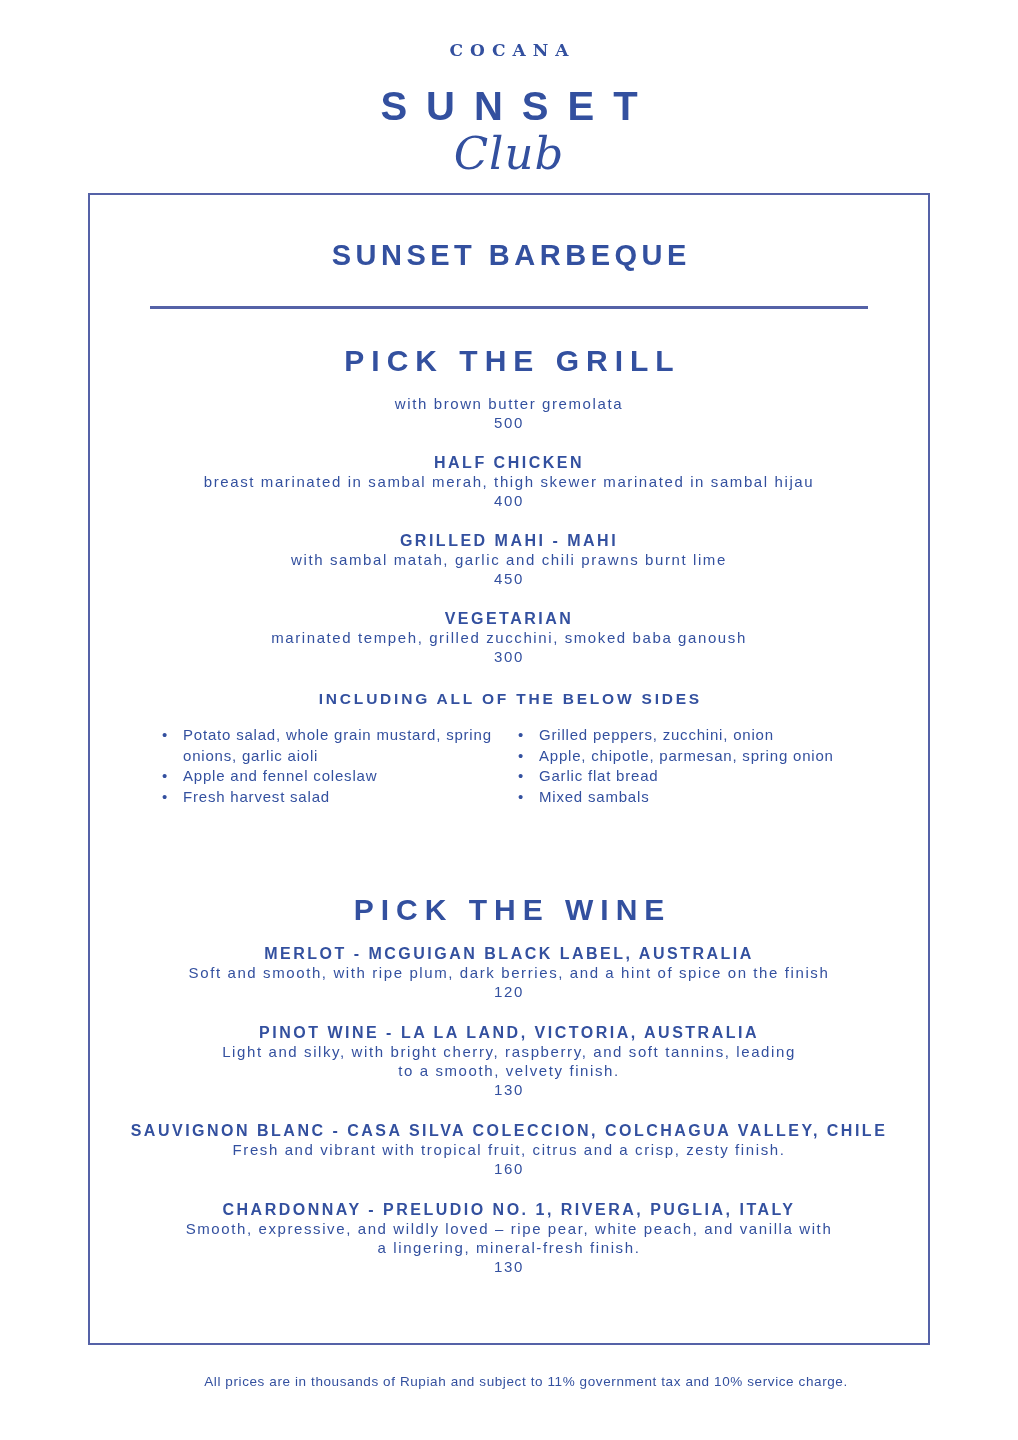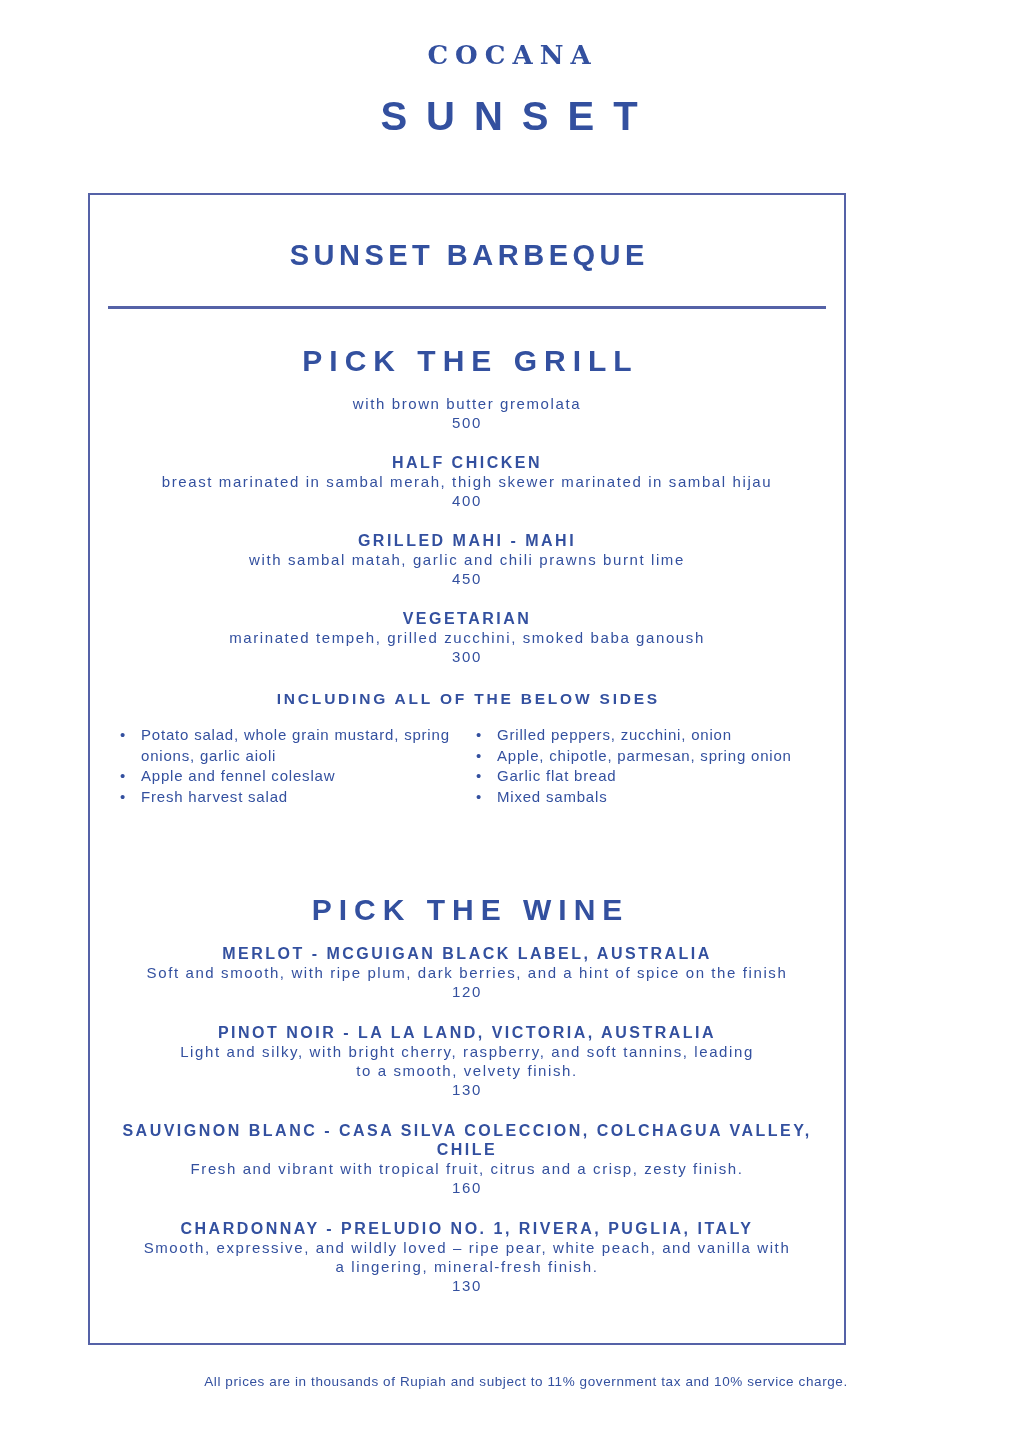--- a/index.html
+++ b/index.html
@@ -13,35 +13,35 @@
     width:1018px;height:1440px;
     background:#ffffff;
     font-family:"Liberation Sans",sans-serif;
     color:var(--blue);
     overflow:hidden;
   }
   
   .logo{position:absolute;top:40px;left:0;width:100%;text-align:center;}
   .logo-brand{
     font-family:"DejaVu Serif",serif;
-    font-size:26px;font-weight:700;letter-spacing:7px;text-indent:7px;
+    font-size:17px;font-weight:700;letter-spacing:7px;text-indent:7px;
   }
   .logo-sunset{
     margin-top:24px;
     font-size:40px;font-weight:600;letter-spacing:19px;text-indent:19px;
   }
   .logo-club{
     margin-top:-2px;
     font-family:"DejaVu Serif",serif;font-style:italic;
     font-size:45px;font-weight:400;letter-spacing:1px;
   }
   
   .menu-box{
     position:absolute;left:88px;top:193px;
-    width:758px;height:1152px;
+    width:842px;height:1152px;
     border:2px solid var(--border);
     text-align:center;
     padding:0 8px;
   }
   .menu-title{
     margin-top:44px;
     font-size:29px;font-weight:700;letter-spacing:4.5px;text-indent:4.5px;
   }
   .divider{
     width:718px;margin:34px auto 0;
@@ -96,20 +96,21 @@
   }
 </style>
 </head>
 <body>
 
 <div class="page">
 
   <div class="logo">
     <div class="logo-brand">COCANA</div>
     <div class="logo-sunset">SUNSET</div>
+    <div class="logo-club">Club</div>
   </div>
 
   <div class="menu-box">
 
     <div class="menu-title">SUNSET BARBEQUE</div>
 
     <hr class="divider">
 
     <div class="section-heading grill-heading">PICK THE GRILL</div>
 
@@ -178,21 +179,21 @@
 
     <div class="section-heading wine-heading">PICK THE WINE</div>
 
     <div class="items wine-items">
         <div class="item">
           <div class="item-name">MERLOT - MCGUIGAN BLACK LABEL, AUSTRALIA</div>
           <div class="item-desc">Soft and smooth, with ripe plum, dark berries, and a hint of spice on the finish</div>
           <div class="item-price">120</div>
         </div>
         <div class="item">
-          <div class="item-name">PINOT NOIR - LA LA LAND, VICTORIA, AUSTRALIA</div>
+          <div class="item-name">PINOT WINE - LA LA LAND, VICTORIA, AUSTRALIA</div>
           <div class="item-desc">Light and silky, with bright cherry, raspberry, and soft tannins, leading
 to a smooth, velvety finish.</div>
           <div class="item-price">130</div>
         </div>
         <div class="item">
           <div class="item-name">SAUVIGNON BLANC - CASA SILVA COLECCION, COLCHAGUA VALLEY, CHILE</div>
           <div class="item-desc">Fresh and vibrant with tropical fruit, citrus and a crisp, zesty finish.</div>
           <div class="item-price">160</div>
         </div>
         <div class="item">

